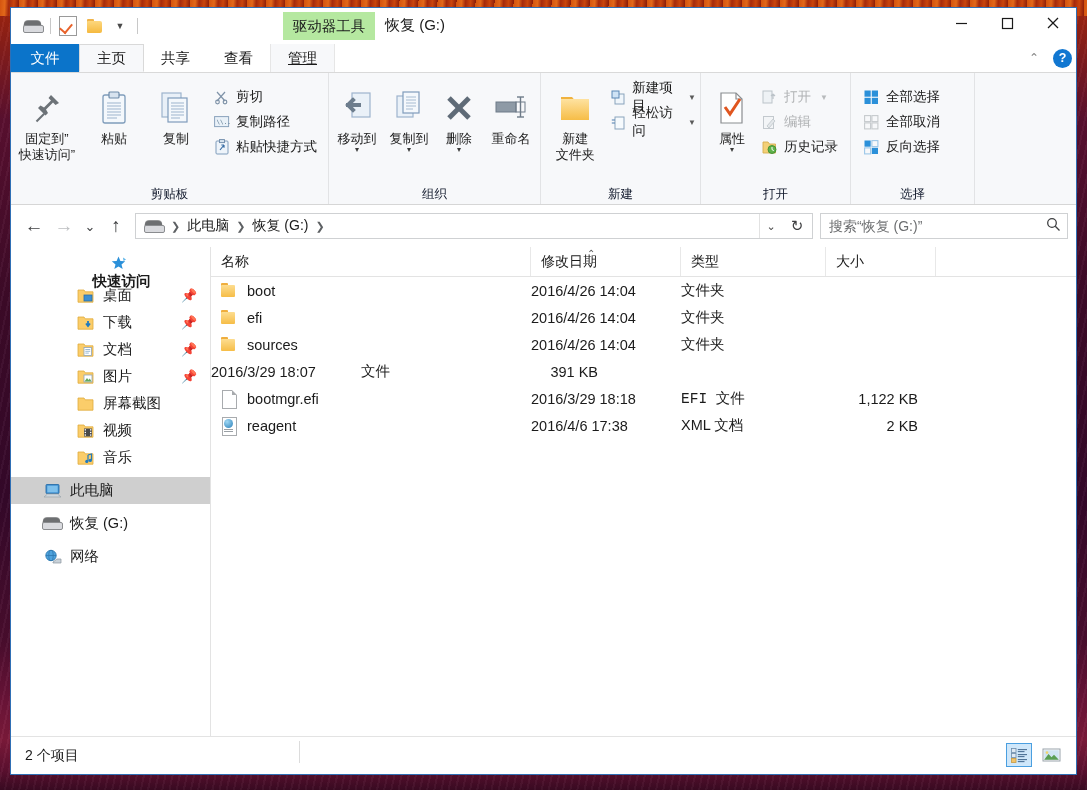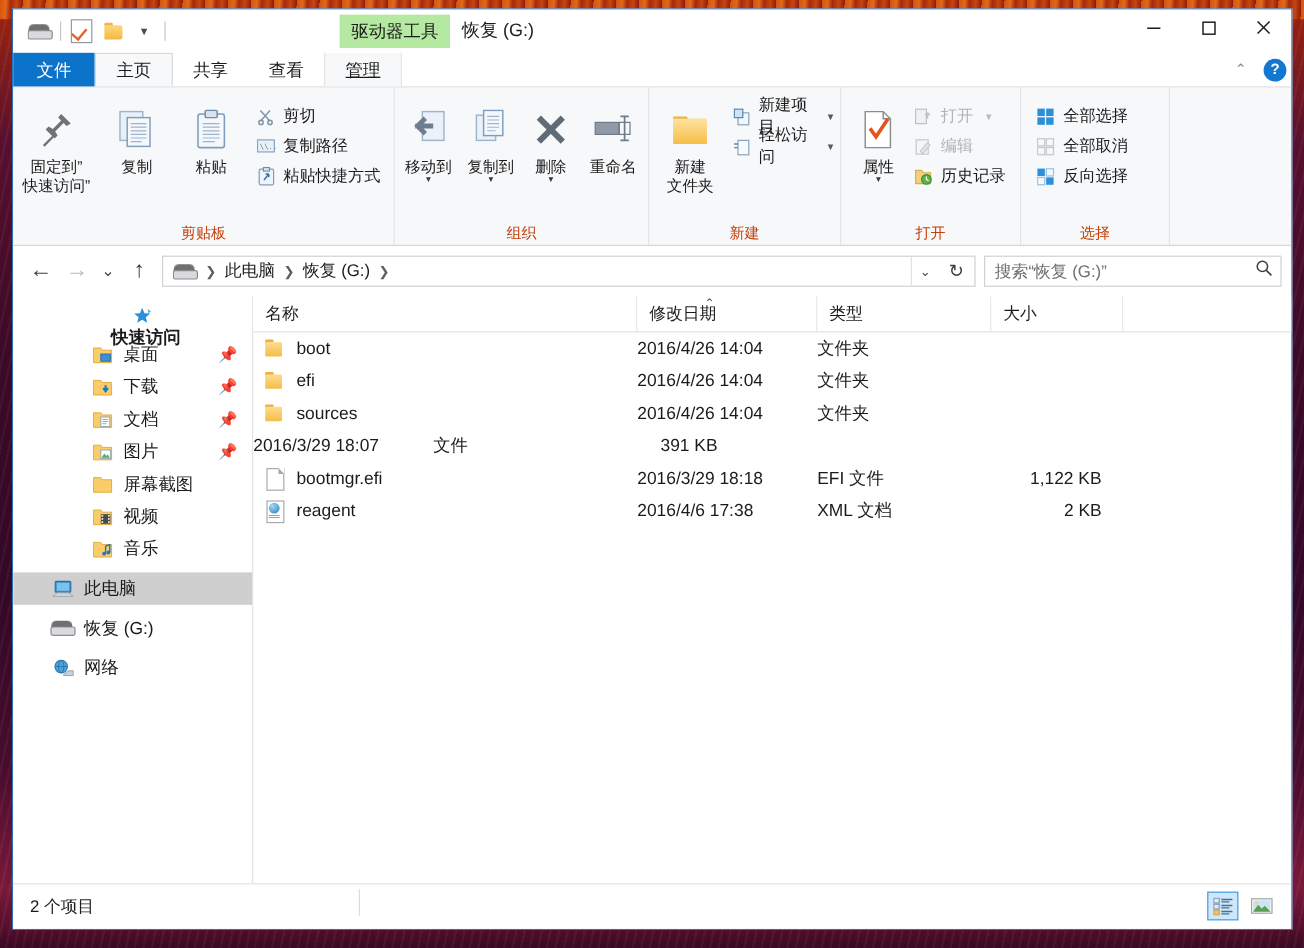--- a/index.html
+++ b/index.html
@@ -163,21 +163,21 @@
     border-bottom: 1px solid #d6d6d6;
     display: flex; position: relative;
   }
   .rgroup {
     display: flex; flex-direction: column;
     border-right: 1px solid #e2e3e5;
     box-sizing: border-box; height: 131px;
   }
   .rgroup-items { flex: 1; display: flex; align-items: flex-start; padding-top: 6px; }
   .rgroup-label {
-    height: 20px; font-size: 12.5px; color: #c2410c;
+    height: 20px; font-size: 12.5px; color: #0f172a;
     display:flex; align-items:center; justify-content:center;
   }
   .bigbtn {
     width: 62px; display:flex; flex-direction:column; align-items:center;
     padding-top: 6px; font-size: 13px; color: #1b1b1b; text-align:center;
     line-height: 16px;
   }
   .bigbtn .glyph { height: 46px; display:flex; align-items:center; justify-content:center; }
   .bigbtn .lbl2 { white-space: nowrap; }
   .smallcol {
@@ -378,55 +378,55 @@
           <span class="glyph">
             <svg width="34" height="34" viewBox="0 0 34 34">
               <g fill="#6d7378">
                 <path d="M21 4 L29 12 L25.5 14 L23 11.5 L16 18.5 L18 22 L15.5 24.5 L8 17 L10.5 14.5 L14 16.5 L21 9.5 L18.5 7 Z"></path>
                 <rect x="5" y="26" width="11" height="2" transform="rotate(-45 10 27)"></rect>
               </g>
             </svg>
           </span>
           <span>固定到”</span>
           <span class="lbl2">快速访问”</span>
+        </div>
+        <div class="bigbtn">
+          <span class="glyph">
+            <svg width="30" height="36" viewBox="0 0 30 36">
+              <rect x="4" y="5" width="22" height="28" rx="2" fill="#f4f8fc" stroke="#7f9cbb" stroke-width="1.3"></rect>
+              <rect x="10" y="2" width="10" height="6" rx="1" fill="#d7e3ef" stroke="#6e8ba9" stroke-width="1.2"></rect>
+              <g stroke="#9db4cd" stroke-width="1">
+                <line x1="8" y1="13" x2="22" y2="13"></line>
+                  <line x1="8" y1="16" x2="22" y2="16"></line>
+                <line x1="8" y1="19" x2="22" y2="19"></line>
+                  <line x1="8" y1="22" x2="22" y2="22"></line>
+                <line x1="8" y1="25" x2="22" y2="25"></line>
+                  <line x1="8" y1="28" x2="18" y2="28"></line>
+              </g>
+            </svg>
+          </span>
+          <span>粘贴</span>
         </div>
         <div class="bigbtn">
           <span class="glyph">
             <svg width="36" height="36" viewBox="0 0 36 36">
               <rect x="4" y="3" width="19" height="24" fill="#e9f0f8" stroke="#9db4cd" stroke-width="1.2"></rect>
               <rect x="10" y="8" width="19" height="24" fill="#f4f8fc" stroke="#7f9cbb" stroke-width="1.2"></rect>
               <g stroke="#9db4cd" stroke-width="1">
                 <line x1="13" y1="13" x2="26" y2="13"></line>
                   <line x1="13" y1="16" x2="26" y2="16"></line>
                 <line x1="13" y1="19" x2="26" y2="19"></line>
                   <line x1="13" y1="22" x2="26" y2="22"></line>
                 <line x1="13" y1="25" x2="26" y2="25"></line>
                   <line x1="13" y1="28" x2="22" y2="28"></line>
               </g>
             </svg>
           </span>
           <span>复制</span>
         </div>
-        <div class="bigbtn">
-          <span class="glyph">
-            <svg width="30" height="36" viewBox="0 0 30 36">
-              <rect x="4" y="5" width="22" height="28" rx="2" fill="#f4f8fc" stroke="#7f9cbb" stroke-width="1.3"></rect>
-              <rect x="10" y="2" width="10" height="6" rx="1" fill="#d7e3ef" stroke="#6e8ba9" stroke-width="1.2"></rect>
-              <g stroke="#9db4cd" stroke-width="1">
-                <line x1="8" y1="13" x2="22" y2="13"></line>
-                  <line x1="8" y1="16" x2="22" y2="16"></line>
-                <line x1="8" y1="19" x2="22" y2="19"></line>
-                  <line x1="8" y1="22" x2="22" y2="22"></line>
-                <line x1="8" y1="25" x2="22" y2="25"></line>
-                  <line x1="8" y1="28" x2="18" y2="28"></line>
-              </g>
-            </svg>
-          </span>
-          <span>粘贴</span>
-        </div>
         <div class="smallcol" style="margin-left:2px;">
           <div class="smallbtn">
             <span class="ico">
               <svg width="15" height="15" viewBox="0 0 15 15">
                   <g stroke="#7f93a8" stroke-width="1.2" fill="none">
                     <line x1="3" y1="2" x2="11" y2="11"></line>
                     <line x1="11" y1="2" x2="3" y2="11"></line>
                     <circle cx="3.5" cy="12" r="1.8"></circle>
                     <circle cx="11" cy="12" r="1.8"></circle>
                   </g>
@@ -882,21 +882,21 @@
         </div>
 
         <div class="frow">
           <div class="fc fc-name" style="width:320px;">
             <span class="ficon file">
                 <span class="pg"></span>
               </span>
             <span>bootmgr.efi</span>
           </div>
           <div class="fc fc-date" style="width:150px;">2016/3/29 18:18</div>
-          <div class="fc fc-type" style="width:145px;">EFI 文件</div>
+          <div class="fc fc-type" style="width:145px;font-family:Liberation Mono, monospace;">EFI 文件</div>
           <div class="fc fc-size" style="width:110px;">1,122 KB</div>
         </div>
 
         <div class="frow">
           <div class="fc fc-name" style="width:320px;">
             <span class="ficon xml">
                 <span class="pg"></span>
                 <span class="globe"></span>
                 <span class="lines"></span>
               </span>

